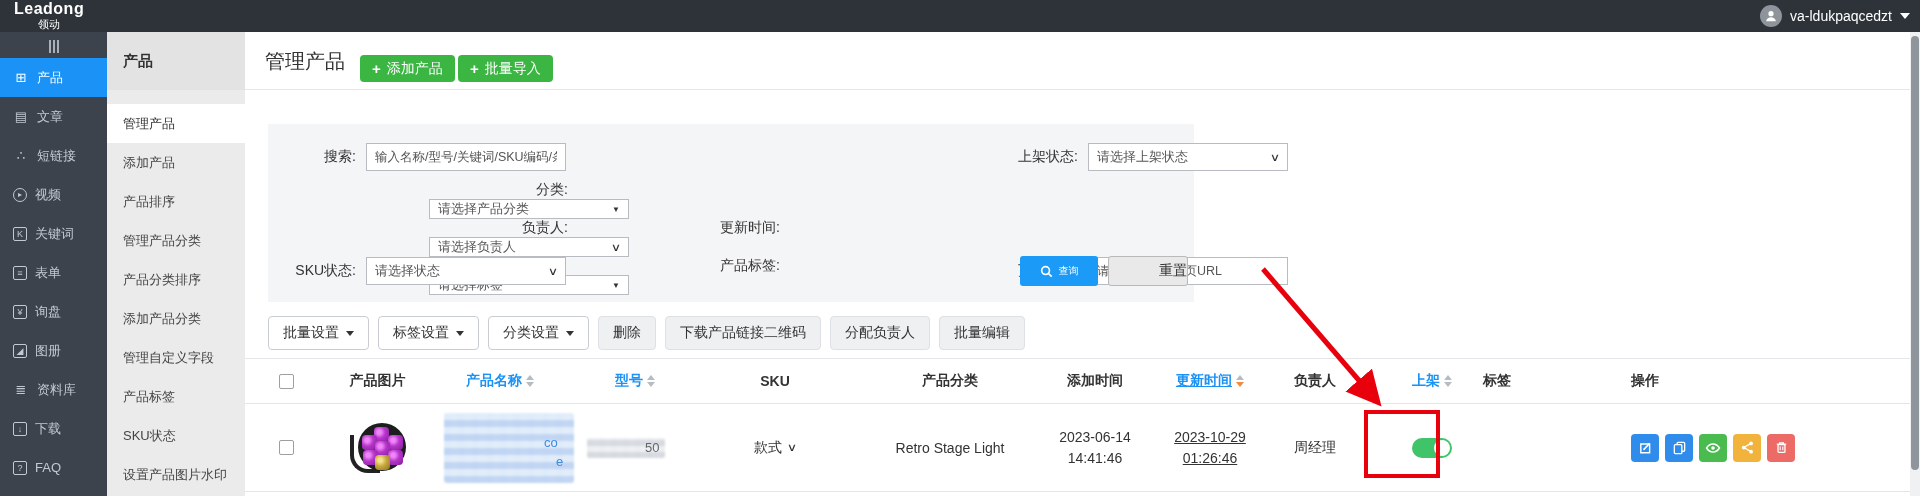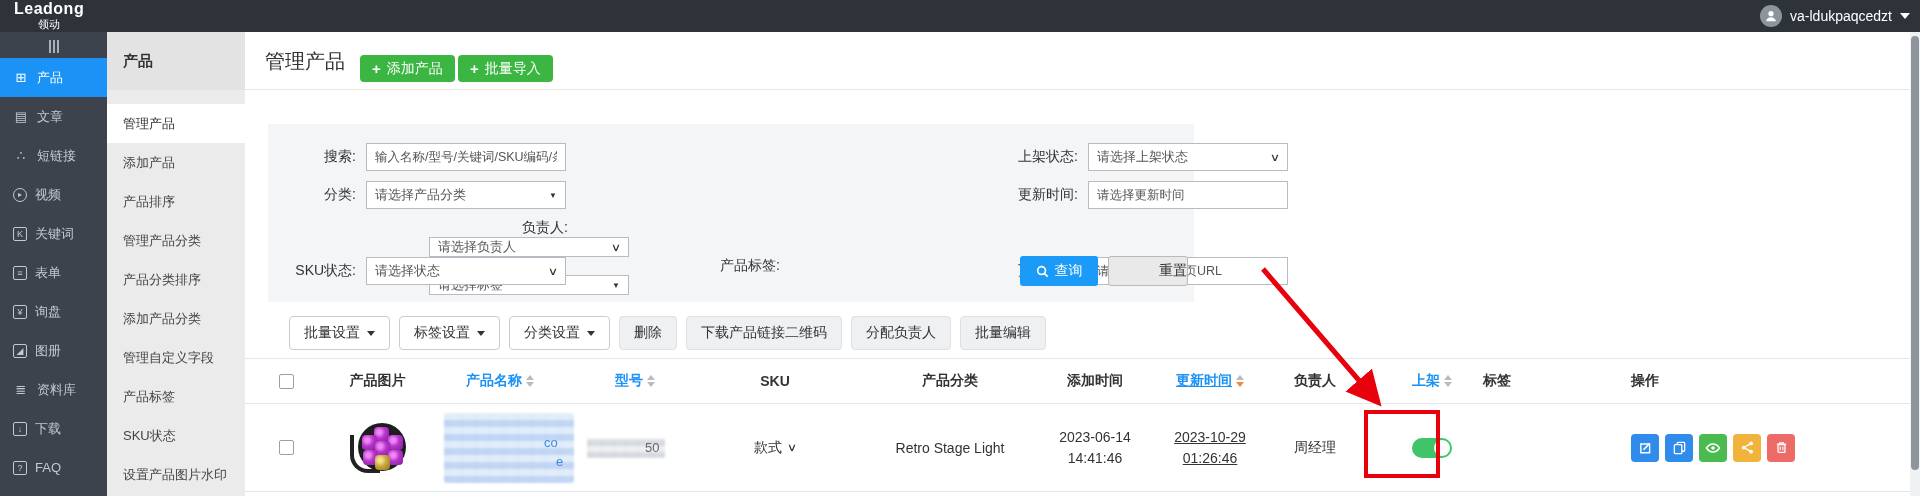--- a/index.html
+++ b/index.html
@@ -49,25 +49,25 @@
   .formbox { position:absolute; left:23px; top:92px; width:926px; height:178px; background:#f4f5f7; }
   .frow { position:absolute; height:28px; display:flex; align-items:center; }
   .flabel { width:98px; text-align:right; padding-right:10px; font-size:14px; color:#333; }
   .flabel.r { width:522px; }
   .fld { position:relative; width:200px; height:28px; background:#fff; border:1px solid #b8bcc2; display:flex; align-items:center; padding:0 8px; font-size:13px; color:#555; }
   .fld input { border:none; outline:none; width:100%; font-size:12.5px; font-family:inherit; color:#444; background:transparent; }
   .fld input::placeholder { color:#555; opacity:1; }
   .fld .txt { flex:1; white-space:nowrap; overflow:hidden; }
   .caret-tri { font-size:8px; color:#333; }
   .caret-chev { font-size:11px; color:#333; transform:scaleX(1.3); }
-  .qbtn { position:absolute; left:752px; top:-1px; width:78px; height:30px; background:#1b9af7; border:none; border-radius:3px; color:#fff; font-size:14px; display:flex; align-items:center; justify-content:center; gap:6px; cursor:pointer; }
+  .qbtn { position:absolute; left:752px; top:-1px; width:78px; height:30px; background:#1b9af7; border:none; border-radius:3px; color:#fff; font-size:10px; display:flex; align-items:center; justify-content:center; gap:6px; cursor:pointer; }
   .rbtn { position:absolute; left:840px; top:-1px; width:80px; height:30px; background:#e9e9e9; border:1px solid #b9b9b9; border-radius:3px; color:#333; font-size:14px; cursor:pointer;text-align:right; }
 
   
-  .toolbar { position:absolute; left:23px; top:284px; height:34px; display:flex; gap:9px;margin-left:21px; }
+  .toolbar { position:absolute; left:23px; top:284px; height:34px; display:flex; gap:9px; }
   .tbtn { height:34px; padding:0 14px; border-radius:4px; font-size:14px; color:#333; display:flex; align-items:center; gap:7px; cursor:pointer; }
   .tbtn.drop { background:#fff; border:1px solid #c9cdd2; }
   .tbtn.plain { background:#eef0f2; border:1px solid #dde0e4; }
   .dcaret { width:0; height:0; border-left:4px solid transparent; border-right:4px solid transparent; border-top:5px solid #333; }
 
   
   .thead { position:absolute; left:0; top:326px; width:1665px; height:46px; border-top:1px solid #e4e7ea; border-bottom:1px solid #e4e7ea; }
   .trow  { position:absolute; left:0; top:372px; width:1665px; height:88px; border-bottom:1px solid #dfe7ee; }
   .cell { position:absolute; top:0; height:100%; display:flex; align-items:center; justify-content:center; font-size:14px; color:#333; }
   .cell.left { justify-content:flex-start; }
@@ -226,21 +226,21 @@
       <div class="fld">
         <input placeholder="输入名称/型号/关键词/SKU编码/条形" style="">
       </div>
       <div class="flabel r">上架状态:</div>
       <div class="fld">
         <span class="txt">请选择上架状态</span>
         <span class="caret-chev">∨</span>
       </div>
     </div>
 
-    <div class="frow" style="left:0;top:57px;">
+    <div class="frow" style="left:0;top:57px;flex-direction:column;">
       <div class="flabel">分类:</div>
       <div class="fld">
         <span class="txt">请选择产品分类</span>
         <span class="caret-tri">▼</span>
       </div>
       <div class="flabel r">更新时间:</div>
       <div class="fld">
         <input placeholder="请选择更新时间" style="">
       </div>
     </div>

